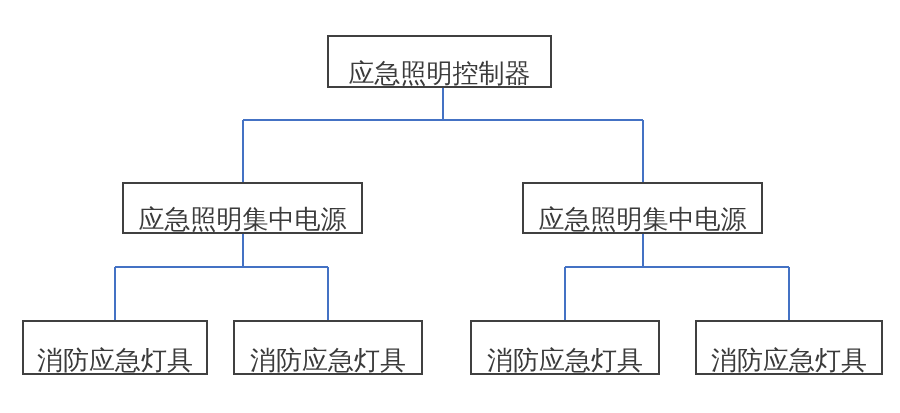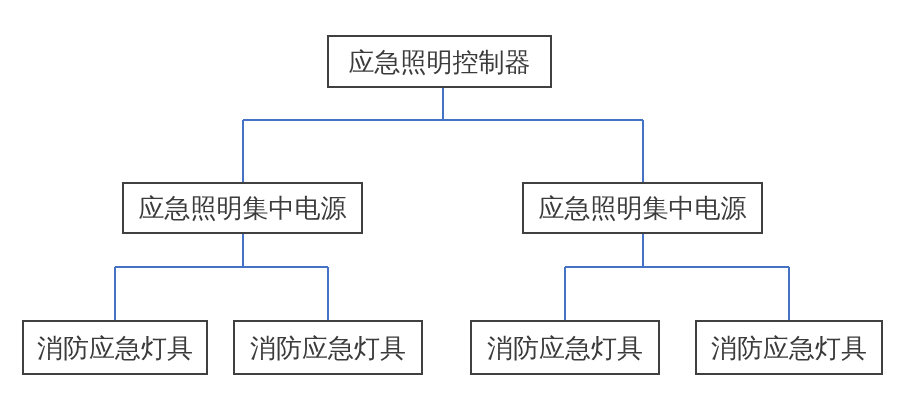--- a/index.html
+++ b/index.html
@@ -24,21 +24,21 @@
   }
   .node {
     position: absolute;
     box-sizing: border-box;
     background: #ffffff;
     border: 2px solid #404040;
     color: #3b3b3b;
     font-size: 26px;
     line-height: 1;
     display: flex;
-    align-items: center;
+    align-items: flex-end;
     justify-content: center;
     white-space: nowrap;
   }
   
   .node-controller   { left: 327px; top: 35px;  width: 225px; height: 53px; }
   
   .node-power-left   { left: 122px; top: 182px; width: 241px; height: 52px; }
   .node-power-right  { left: 522px; top: 182px; width: 241px; height: 52px; }
   
   .node-lamp-1 { left: 22px;  top: 320px; width: 186px; height: 55px; }

